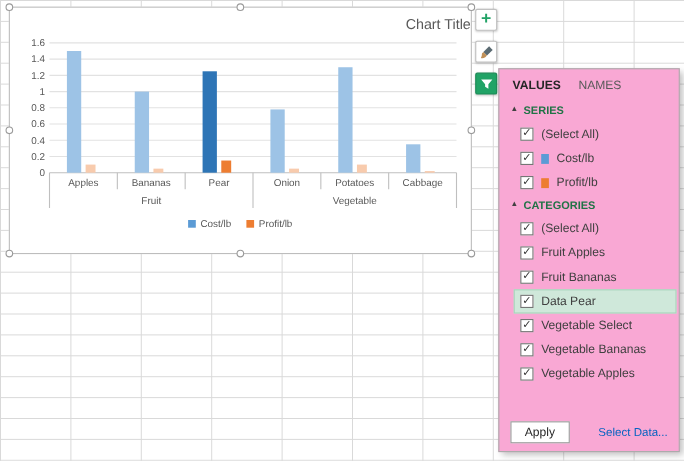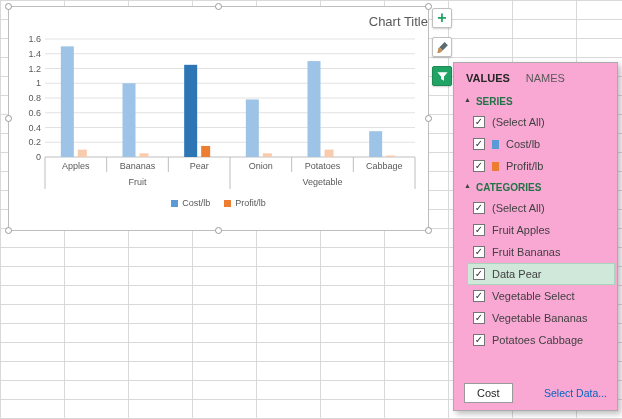--- a/index.html
+++ b/index.html
@@ -202,19 +202,19 @@
       <div class="filter-row">
         <span class="checkbox">✓</span>
         <span class="row-label">Vegetable Select</span>
       </div>
       <div class="filter-row">
         <span class="checkbox">✓</span>
         <span class="row-label">Vegetable Bananas</span>
       </div>
       <div class="filter-row">
         <span class="checkbox">✓</span>
-        <span class="row-label">Potatoes Cabbage</span>
+        <span class="row-label">Vegetable Apples</span>
       </div>
     </div>
 
-  <button class="apply-btn">Cost</button>
+  <button class="apply-btn">Apply</button>
   <span class="select-data">Select Data...</span>
 </div>
 
 </body></html>

